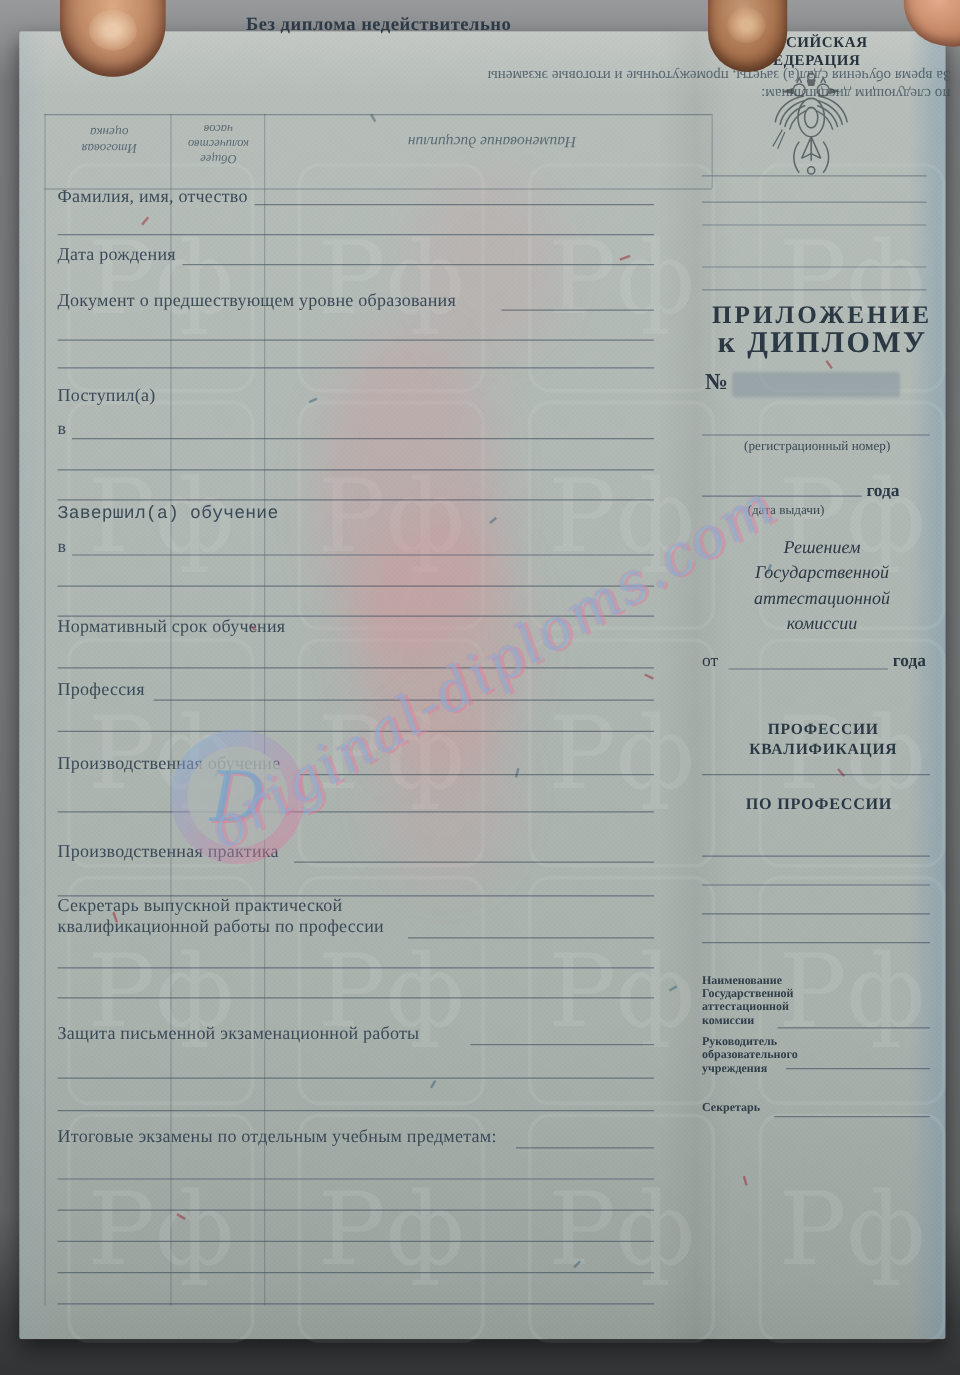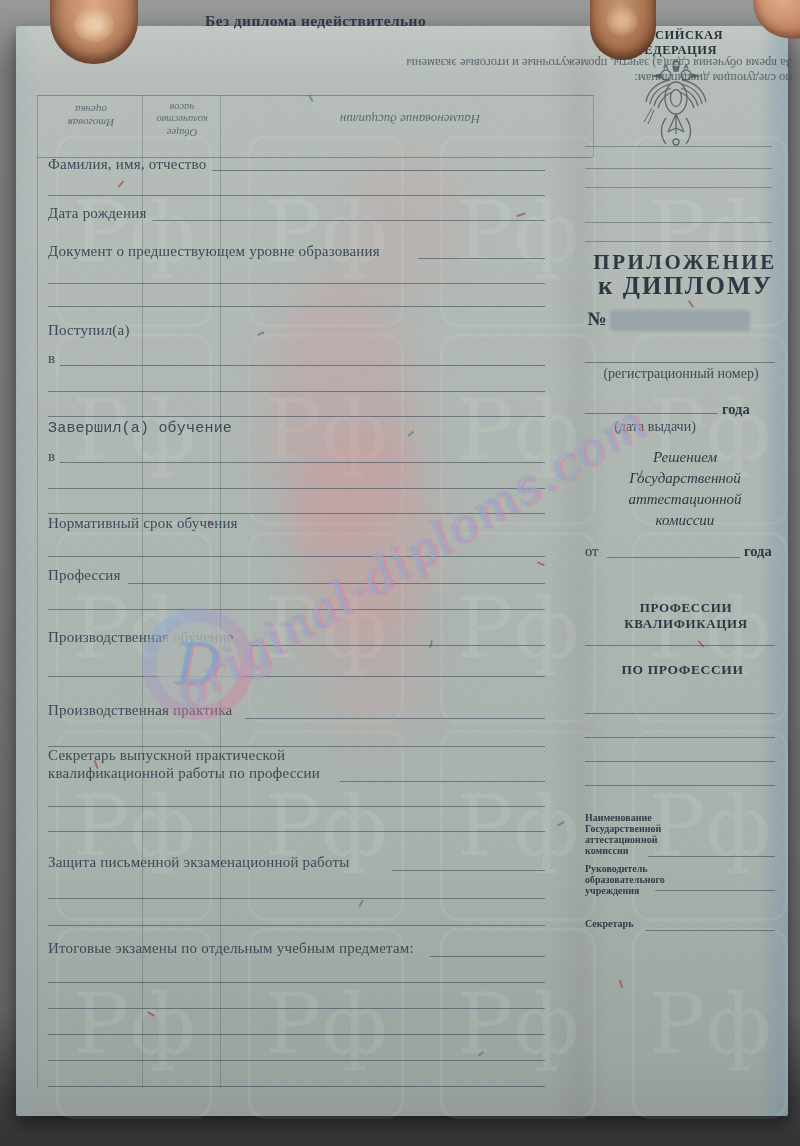--- a/index.html
+++ b/index.html
@@ -18,21 +18,21 @@
   .lbl{position:absolute;font-size:15px;color:rgba(49,66,80,.93);letter-spacing:.2px;white-space:nowrap;}
   .line{position:absolute;border-top:1px solid rgba(52,68,84,.55);height:0;}
   .vline{position:absolute;border-left:1px solid rgba(60,80,95,.30);width:0;}
   .rline{border-top-color:rgba(52,68,84,.42);}
   .rot{transform:rotate(180deg);}
   .thead{position:absolute;font-style:italic;font-size:11px;line-height:12.5px;color:rgba(55,75,90,.72);text-align:center;}
   #rot-caption{position:absolute;left:238px;top:55px;width:554px;font-size:12.5px;line-height:15px;
       color:rgba(62,80,92,.8);transform:rotate(180deg);text-align:left;}
   #rot-caption div{white-space:nowrap;}
   .rc-text{position:absolute;text-align:center;color:rgba(36,50,62,.95);}
-  .small-cap{position:absolute;font-size:14px;color:rgba(45,60,72,.9);text-align:center;white-space:nowrap;}
+  .small-cap{position:absolute;font-size:11px;color:rgba(45,60,72,.9);text-align:center;white-space:nowrap;}
   .sig{position:absolute;font-size:10px;font-weight:bold;line-height:11px;color:rgba(40,55,66,.95);white-space:nowrap;}
   .guil{position:absolute;width:150px;height:185px;border:3px solid rgba(238,243,240,.8);border-radius:18px;
         display:flex;align-items:center;justify-content:center;opacity:.10;pointer-events:none;}
   .guil span{font-size:84px;color:rgba(240,245,242,.95);font-family:"DejaVu Serif",serif;}
   .blob{position:absolute;border-radius:50%;filter:blur(18px);pointer-events:none;}
   .fiber{position:absolute;width:1.5px;pointer-events:none;}
   #watermark-text{position:absolute;left:178px;top:668px;transform:rotate(-31deg);transform-origin:left center;
       font-style:italic;font-size:47px;letter-spacing:2px;font-family:"DejaVu Serif",serif;
       color:rgba(128,178,218,.55);
       text-shadow:2.5px 2.5px 0 rgba(232,120,152,.42),-1px -1px 0 rgba(232,120,152,.22);white-space:nowrap;}

